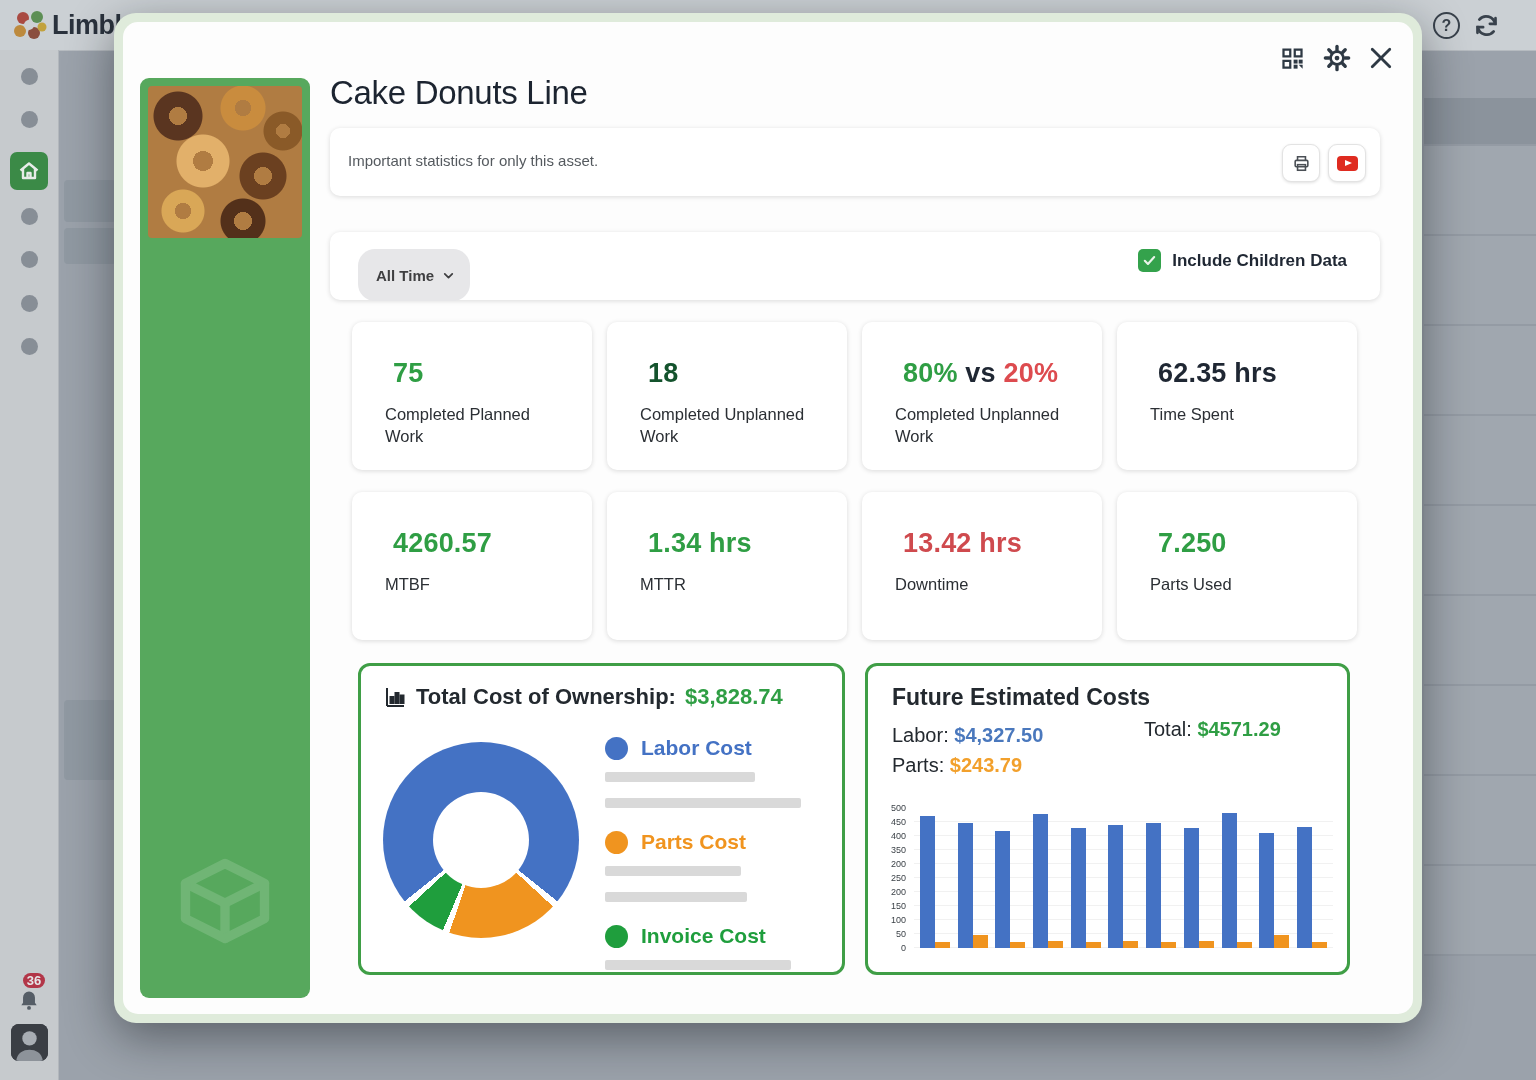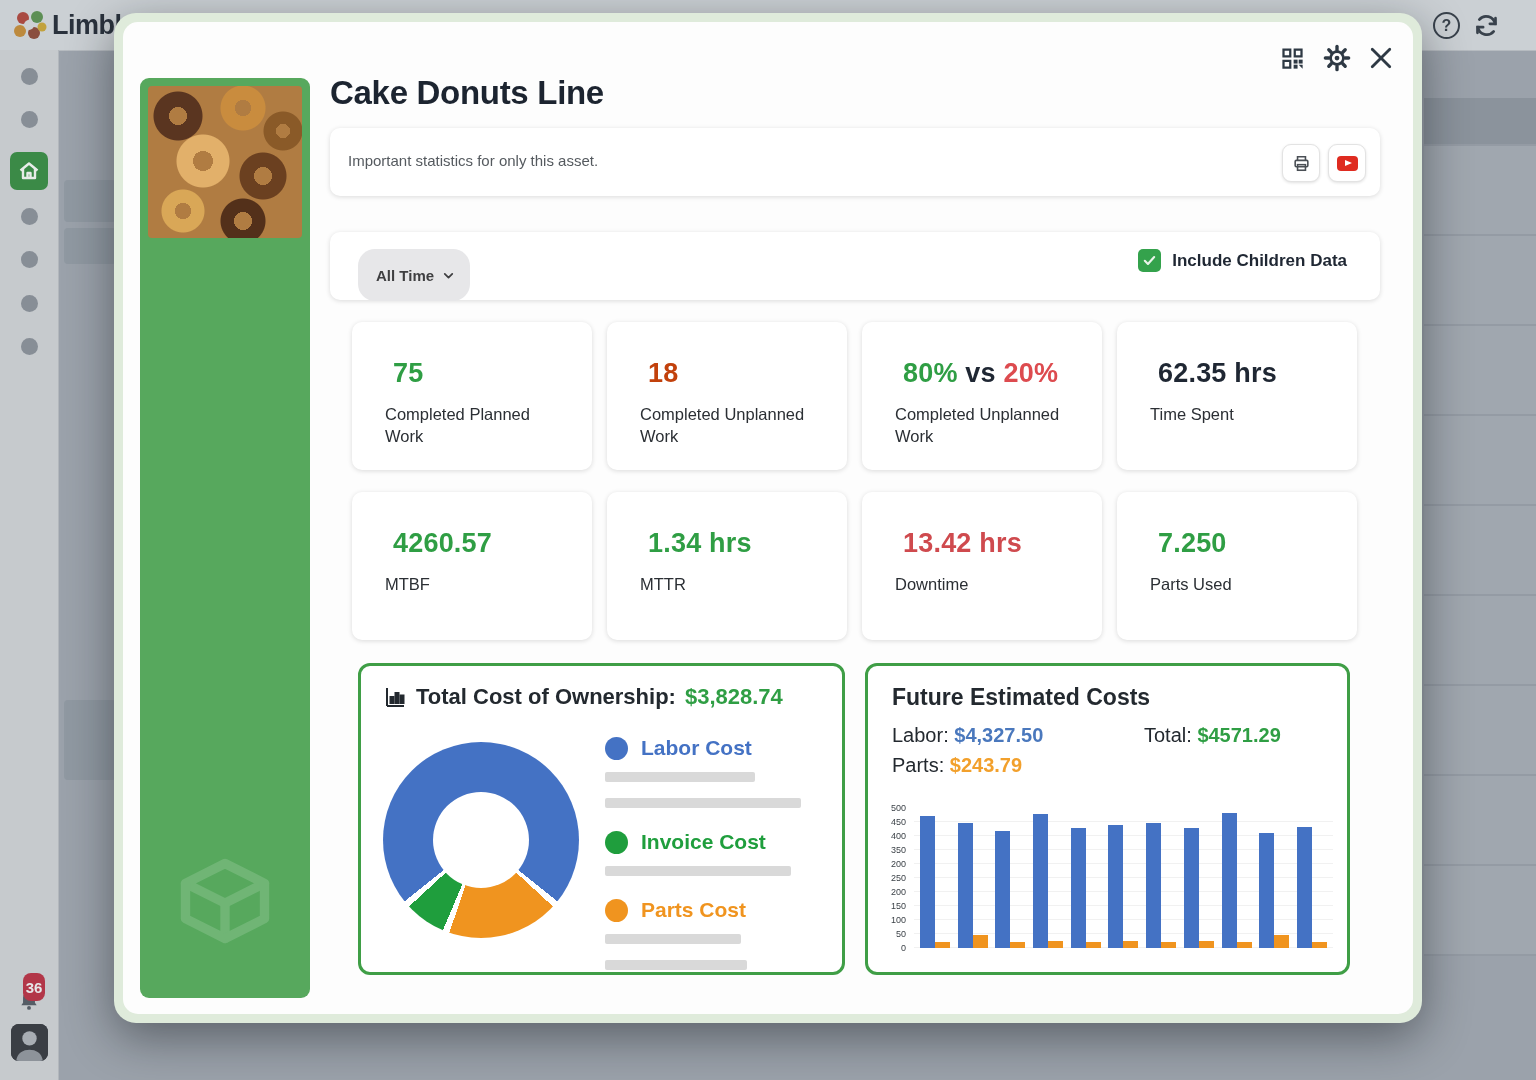--- a/index.html
+++ b/index.html
@@ -12,32 +12,32 @@
   .logo-ic{position:absolute;left:12px;top:7px;width:36px;height:36px;}
   .hr-btn{position:absolute;top:12px;width:27px;height:27px;color:#39424c;}
   .help-btn{left:1433px;border:2.5px solid #39424c;border-radius:50%;box-sizing:border-box;
             display:flex;align-items:center;justify-content:center;font-size:16px;font-weight:700;}
   .refresh-btn{left:1473px;}
   .sidebar{position:absolute;left:0;top:50px;width:58px;height:1030px;background:#c6cacd;border-right:1px solid #b2b7bc;}
   .sb-dot{position:absolute;left:21px;width:17px;height:17px;border-radius:50%;background:#878e96;}
   .sb-home{position:absolute;left:10px;top:102px;width:38px;height:38px;border-radius:7px;background:#3b8a47;
            display:flex;align-items:center;justify-content:center;}
   .sb-bell{position:absolute;left:16px;top:936px;width:26px;height:26px;color:#555d66;}
-  .sb-badge{position:absolute;left:23px;top:923px;min-width:22px;height:28px;border-radius:8px;background:#b23648;
-            color:#e6e7e9;font-size:15px;font-weight:700;display:flex;align-items:center;justify-content:center;}
+  .sb-badge{position:absolute;left:23px;top:923px;min-width:22px;height:15px;border-radius:8px;background:#b23648;
+            color:#e6e7e9;font-size:13px;font-weight:700;display:flex;align-items:center;justify-content:center;}
   .sb-avatar{position:absolute;left:11px;top:974px;width:37px;height:37px;border-radius:8px;overflow:hidden;background:#30343a;}
   .bg-block{position:absolute;background:#9099a2;border-radius:4px;}
   .bg-table{position:absolute;left:1424px;top:98px;width:112px;height:915px;}
   .bg-table i{display:block;height:88px;background:#a0a7af;border-bottom:2px solid #949ba4;}
   .bg-table i:first-child{height:46px;background:#8b939c;}
   
   .modal{position:absolute;left:114px;top:13px;width:1308px;height:1010px;background:#dfebdb;border-radius:22px;
          box-shadow:0 14px 48px rgba(10,15,20,.45);}
   .modal-inner{position:absolute;left:9px;top:9px;width:1290px;height:992px;background:#fdfdfd;border-radius:15px;}
-  .m-title{position:absolute;left:207px;top:52px;font-size:33px;font-weight:700;color:#1c2430;letter-spacing:-0.3px;}
+  .m-title{position:absolute;left:207px;top:52px;font-size:33px;font-weight:400;color:#1c2430;letter-spacing:-0.3px;}
   .m-ic{position:absolute;width:30px;height:30px;color:#2e3944;cursor:pointer;}
   .ic-qr{left:1156px;top:23px;width:27px;height:27px;}
   .ic-gear{left:1199px;top:21px;}
   .ic-close{left:1243px;top:21px;}
   
   .asset-panel{position:absolute;left:17px;top:56px;width:170px;height:920px;background:#57a85d;border-radius:9px;}
   .asset-img{position:absolute;left:8px;top:8px;width:154px;height:152px;border-radius:4px;background:#b07c42;
     background-image:
       radial-gradient(circle at 30px 30px, rgba(0,0,0,0) 0 9px, #5a3520 9px 24px, rgba(0,0,0,0) 25px),
       radial-gradient(circle at 95px 22px, rgba(0,0,0,0) 0 8px, #c98c3e 8px 22px, rgba(0,0,0,0) 23px),
@@ -243,21 +243,21 @@
           </div>
           <div class="chk-label">Include Children Data</div>
         </div>
       </div>
 
       <div class="w-card stat-card" style="left:229px;top:300px">
         <div class="stat-value" style="color: rgb(47, 158, 68);">75</div>
         <div class="stat-label">Completed Planned Work</div>
       </div>
       <div class="w-card stat-card" style="left:484px;top:300px">
-        <div class="stat-value" style="color: #c2410c;">18</div>
+        <div class="stat-value" style="color: #14532d;">18</div>
         <div class="stat-label">Completed Unplanned Work</div>
       </div>
       <div class="w-card stat-card" style="left:739px;top:300px">
         <div class="stat-value"><span style="color: rgb(47, 158, 68);">80%</span><span style="color: rgb(31, 39, 51);"> vs </span><span style="color: rgb(221, 75, 79);">20%</span></div>
         <div class="stat-label">Completed Unplanned Work</div>
       </div>
       <div class="w-card stat-card" style="left:994px;top:300px">
         <div class="stat-value" style="color: rgb(31, 39, 51);">62.35 hrs</div>
         <div class="stat-label">Time Spent</div>
       </div>
@@ -295,43 +295,43 @@
           <div class="leg-entry">
             <div class="leg-row">
                 <span class="leg-dot" style="background: rgb(68, 114, 196);"></span>
               <span class="leg-label" style="color: rgb(68, 114, 196);">Labor Cost</span>
               </div>
             <div class="skel" style="width:150px"></div>
             <div class="skel" style="width:196px;margin-top:16px"></div>
           </div>
           <div class="leg-entry">
             <div class="leg-row">
-                <span class="leg-dot" style="background: rgb(31, 158, 61);"></span>
-              <span class="leg-label" style="color: rgb(31, 158, 61);">Invoice Cost</span>
-              </div>
-            <div class="skel" style="width:186px"></div>
+                <span class="leg-dot" style="background: rgb(240, 148, 31);"></span>
+              <span class="leg-label" style="color: rgb(240, 148, 31);">Parts Cost</span>
+              </div>
+            <div class="skel" style="width:136px"></div>
+            <div class="skel" style="width:142px;margin-top:16px"></div>
           </div>
           <div class="leg-entry">
             <div class="leg-row">
-                <span class="leg-dot" style="background: rgb(240, 148, 31);"></span>
-              <span class="leg-label" style="color: rgb(240, 148, 31);">Parts Cost</span>
-              </div>
-            <div class="skel" style="width:136px"></div>
-            <div class="skel" style="width:142px;margin-top:16px"></div>
+                <span class="leg-dot" style="background: rgb(31, 158, 61);"></span>
+              <span class="leg-label" style="color: rgb(31, 158, 61);">Invoice Cost</span>
+              </div>
+            <div class="skel" style="width:186px"></div>
           </div>
         </div>
       </div>
 
       <div class="g-panel fec-panel">
         <div class="fec-head">Future Estimated Costs</div>
         <div class="fec-line" style="left:24px;top:58px">
           <span>Labor:</span>
           <span class="fec-val val-blue">$4,327.50</span>
         </div>
-        <div class="fec-line" style="left:276px;top:58px">
+        <div class="fec-line" style="left:276px;top:52px">
           <span>Total:</span>
           <span class="fec-val val-green">$4571.29</span>
         </div>
         <div class="fec-line" style="left:24px;top:88px">
           <span>Parts:</span>
           <span class="fec-val val-orange">$243.79</span>
         </div>
         <div class="fec-chart">
           <div class="yticks" id="yticks">
               <div class="ytick" style="bottom: 0px;">0</div>

